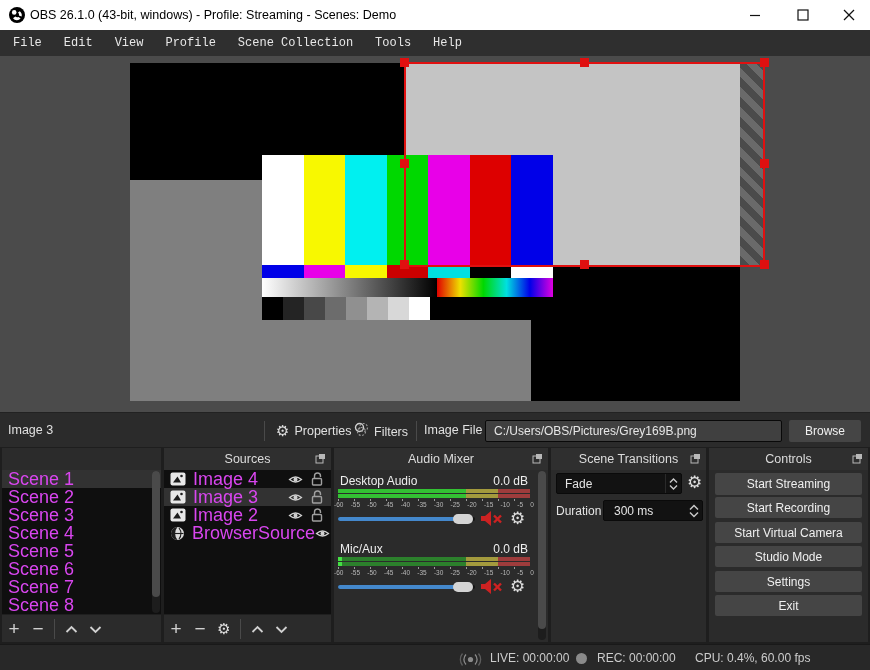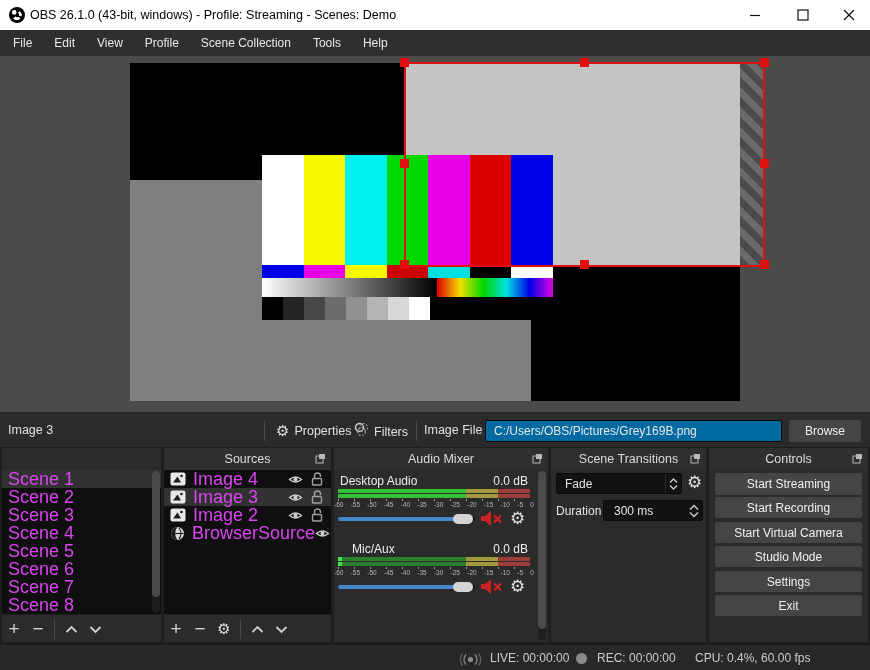--- a/index.html
+++ b/index.html
@@ -9,37 +9,37 @@
   .abs { position:absolute; }
 
   
   .titlebar { position:absolute; left:0; top:0; width:870px; height:30px; background:#ffffff;
               display:flex; align-items:center; }
   .titlebar .title { font-size:12.5px; color:#000; margin-left:8px; }
   .winbtn { position:absolute; top:0; width:34px; height:30px; display:flex; align-items:center; justify-content:center; }
 
   
   .menubar { position:absolute; left:0; top:30px; width:870px; height:26px; background:#2f2f2f;
-             display:flex; align-items:center; padding-left:2px; }
+             display:flex; align-items:center; padding-left:2px;font-family:Liberation Mono, monospace; }
   .menuitem { font-size:12px; color:#e8e8e8; padding:0 11px; line-height:26px; }
 
   
   .preview { position:absolute; left:0; top:56px; width:870px; height:356px; background:#4b4b4b; }
   .canvas { position:absolute; left:130px; top:7px; width:610px; height:338px; background:#7f7f7f; overflow:hidden; }
   .bars { display:flex; width:100%; height:110px; }
   .bars > div, .row2 > div { flex:1; }
   .row2 { display:flex; width:100%; height:13px; }
   .handle { position:absolute; width:9px; height:9px; background:#e01010; }
 
   
   .srctoolbar { position:absolute; left:0; top:412px; width:870px; height:35px; background:#2b2b2b;
                 border-top:1px solid #222; }
   .srctoolbar .lbl { font-size:12.5px; color:#e0e0e0; }
   .vsep { position:absolute; width:1px; height:20px; top:8px; background:#4a4a4a; }
-  .pathinput { position:absolute; left:485px; top:7px; width:297px; height:22px; background:#0369a1;
+  .pathinput { position:absolute; left:485px; top:7px; width:297px; height:22px; background:#404040;
                border:1px solid #090909; border-radius:2px; color:#e6e6e6; font-size:12px; padding:0 8px;
                font-family:"Liberation Sans",sans-serif; }
   .btn { background:#454545; border-radius:2px; color:#f0f0f0; font-size:12px;
          display:flex; align-items:center; justify-content:center; }
 
   
   .docks { position:absolute; left:0; top:447px; width:870px; height:197px; background:#1e1e1e; }
   .panel { position:absolute; top:1px; height:194px; background:#2b2b2b; }
   .phead { position:absolute; left:0; top:0; right:0; height:22px; background:#2f2f2f;
            display:flex; align-items:center; justify-content:center; font-size:12.5px; color:#dcdcdc; }
@@ -378,21 +378,21 @@
       <div class="slider-handle" style="left:119px;top:66px;"></div>
       <span class="abs" style="left:146px;top:62px;">
         <svg width="24" height="17" viewBox="0 0 24 17">
             <polygon points="1,6 5,6 11,1 11,16 5,11 1,11" fill="#cc2222"></polygon>
             <line x1="14" y1="5.5" x2="21" y2="12.5" stroke="#cc2222" stroke-width="2.4"></line>
             <line x1="21" y1="5.5" x2="14" y2="12.5" stroke="#cc2222" stroke-width="2.4"></line>
           </svg>
       </span>
       <span class="abs gear" style="left:176px;top:62px;font-size:17px;">⚙</span>
 
-      <span class="chname" style="left:18px;top:94px;">Mic/Aux</span>
+      <span class="chname" style="left:6px;top:94px;">Mic/Aux</span>
       <span class="chdb" style="right:20px;top:94px;">0.0 dB</span>
       <div class="meter" style="top:109px;background:linear-gradient(90deg,#44e044 0 2%,#2c802c 2% 66.6%,#a39a3d 66.6% 83.3%,#9e3c3c 83.3% 100%);"></div>
       <div class="meter" style="top:114px;background:linear-gradient(90deg,#44e044 0 2%,#2c802c 2% 66.6%,#a39a3d 66.6% 83.3%,#9e3c3c 83.3% 100%);"></div>
       <div class="abs" style="left:4px;top:119px;width:192px;height:2px;background:repeating-linear-gradient(90deg,#9a9a9a 0 1px,transparent 1px 16px);"></div>
       <div class="ticks" style="top:121px;">
         <span>-60</span>
           <span>-55</span>
           <span>-50</span>
           <span>-45</span>
           <span>-40</span>

